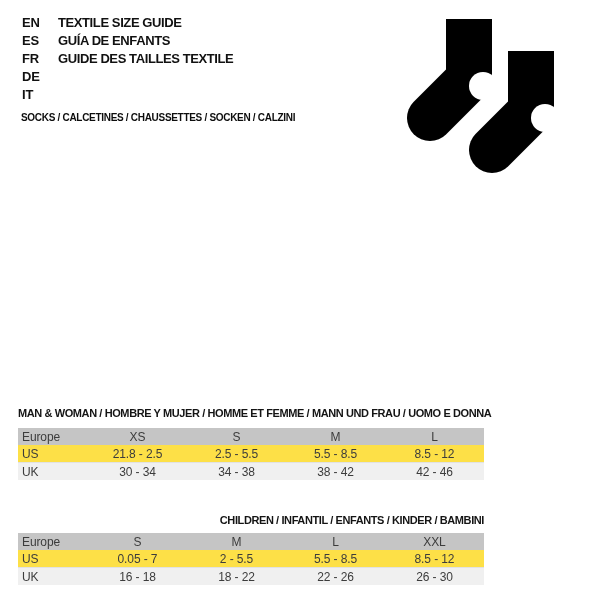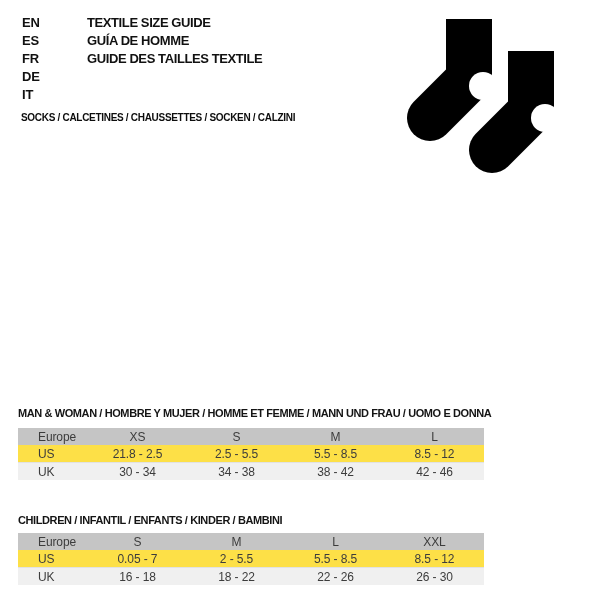--- a/index.html
+++ b/index.html
@@ -2,62 +2,62 @@
 <html style="--header-row-bg: #c5c5c5; --alt-row-bg: #f0f0f0; --row-border: #e2e2e2; --text: #3c3c3c; --icon: #000000;"><head>
 <meta charset="utf-8">
 <style>
   html,body{margin:0;padding:0;background:#fff;}
   #canvas{
     position:relative;width:600px;height:600px;background:#fff;overflow:hidden;
     font-family:"Liberation Sans",sans-serif;color:#111;
   }
   
   .lang-block{position:absolute;left:22px;top:14px;}
-  .lang-row{display:flex;height:18px;line-height:18px;gap:29px;}
+  .lang-row{display:flex;height:18px;line-height:18px;}
   .lang-code{width:36px;font-size:13px;font-weight:bold;letter-spacing:-0.2px;}
   .lang-label{font-size:13px;font-weight:bold;letter-spacing:-0.4px;white-space:nowrap;}
   .category-line{
     position:absolute;left:21px;top:109px;height:18px;line-height:18px;
     font-size:10px;font-weight:bold;letter-spacing:-0.3px;white-space:nowrap;color:#0d0d0d;
   }
   
   .socks-art{position:absolute;left:400px;top:10px;width:170px;height:170px;}
   
   .size-table{position:absolute;left:18px;width:466px;}
   .table-title{
     font-size:11px;font-weight:bold;letter-spacing:-0.4px;line-height:14px;
-    white-space:nowrap;color:#141414;
+    white-space:nowrap;color:#141414;text-align:right;
   }
   .trows{width:100%;}
   .trow{
     display:grid;grid-template-columns:70px 1fr 1fr 1fr 1fr;
     height:17px;align-items:center;
     font-size:12px;letter-spacing:-0.1px;color:var(--text,#3c3c3c);
   }
-  .trow .cell-label{text-align:left;padding-left:20px;}
+  .trow .cell-label{text-align:left;padding-left:4px;}
   .trow .cell-size{text-align:center;}
   .trow.thead{background:var(--header-row-bg,#c5c5c5);}
   .trow.t-us{background:#fde047;border-bottom:1px solid var(--row-border,#e2e2e2);height:18px;box-sizing:border-box;}
   .trow.t-uk{background:var(--alt-row-bg,#f0f0f0);}
   .t1{top:406px;} .t1 .trows{margin-top:8px;}
   .t2{top:513px;} .t2 .trows{margin-top:6px;}
 </style>
 </head>
 <body>
 
 <div id="canvas">
 
   <div class="lang-block">
     <div class="lang-row">
       <span class="lang-code">EN</span>
       <span class="lang-label">TEXTILE SIZE GUIDE</span>
     </div>
     <div class="lang-row">
       <span class="lang-code">ES</span>
-      <span class="lang-label">GUÍA DE HOMME</span>
+      <span class="lang-label">GUÍA DE ENFANTS</span>
     </div>
     <div class="lang-row">
       <span class="lang-code">FR</span>
       <span class="lang-label">GUIDE DES TAILLES TEXTILE</span>
     </div>
     <div class="lang-row">
       <span class="lang-code">DE</span>
     </div>
     <div class="lang-row">
       <span class="lang-code">IT</span>

